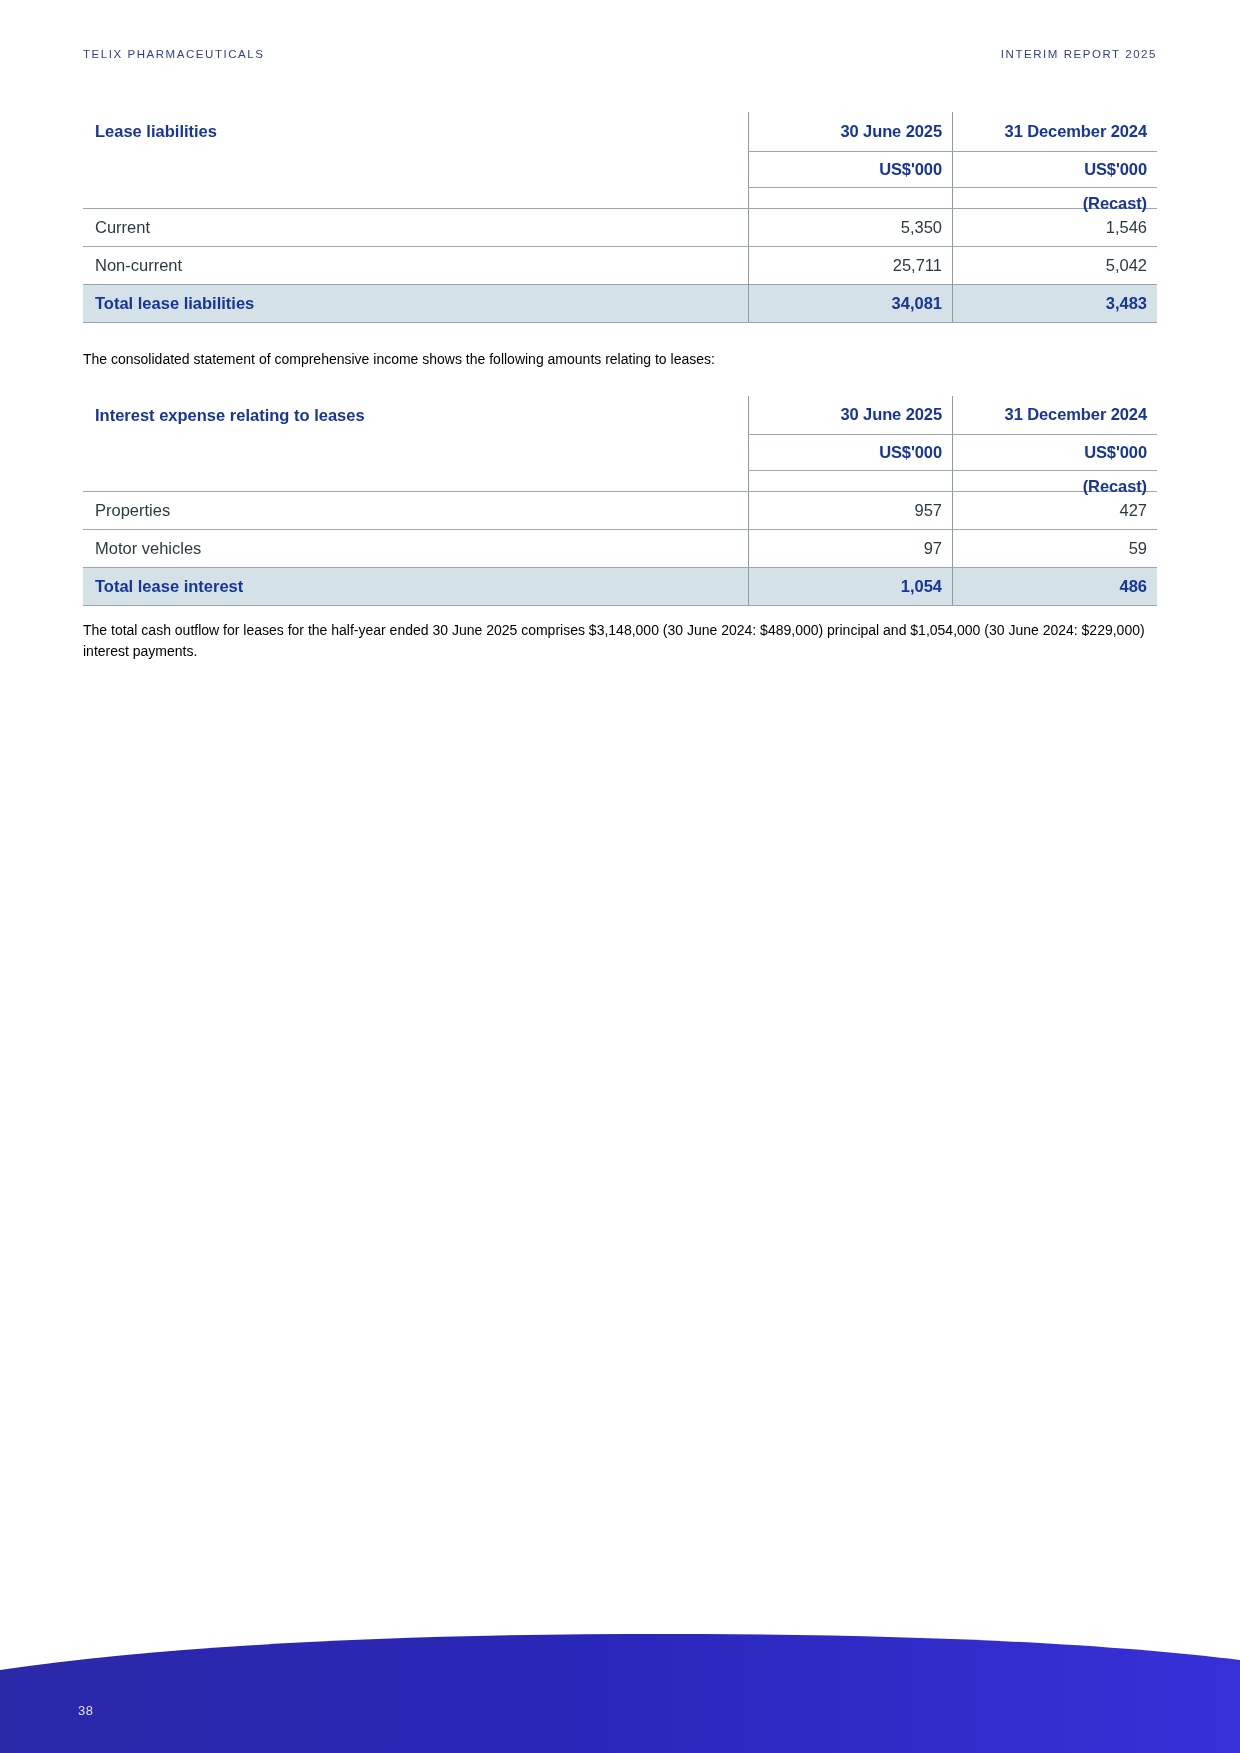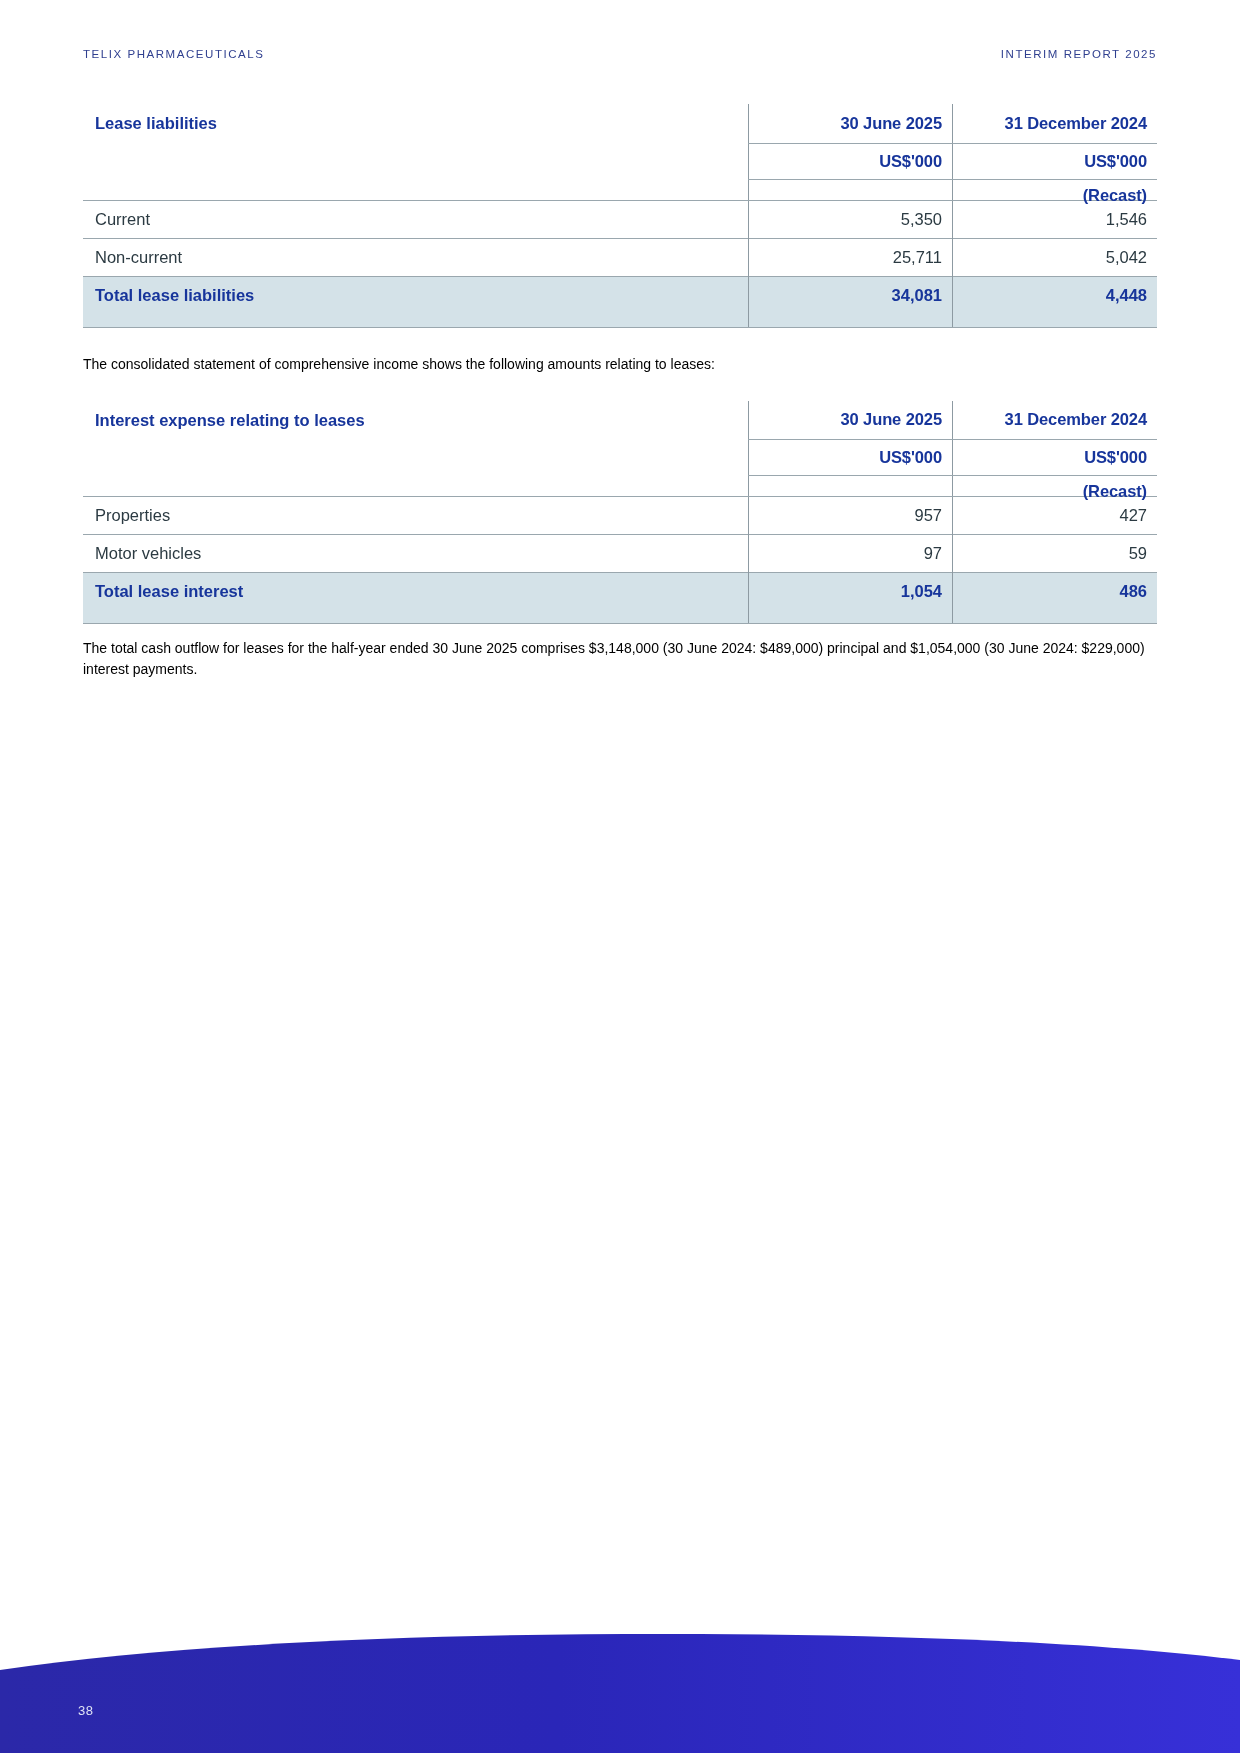--- a/index.html
+++ b/index.html
@@ -37,21 +37,21 @@
     font-size: 11.5px;
     letter-spacing: 1.55px;
     color: #2f3f8f;
     font-weight: 400;
     white-space: nowrap;
   }
 
   
   .content {
     position: absolute;
-    top: 104px;
+    top: 112px;
     left: 83px;
     width: 1074px;
   }
 
   
   table.fin {
     border-collapse: collapse;
     width: 100%;
     table-layout: fixed;
   }
@@ -118,21 +118,21 @@
   }
 
   
   .trow td {
     background: #d4e2e8;
     border-top: 1px solid #9aa7ae;
     border-bottom: 1px solid #9aa7ae;
   }
   .trow td .cell {
     padding-top: 9px;
-    padding-bottom: 22px;
+    padding-bottom: 9px;
     color: #17359b;
     font-weight: bold;
     font-size: 16.5px;
   }
 
   
   .blankrow td { border-bottom: 1px solid #9aa7ae; }
   .blankrow td .cell { height: 20px; padding-top: 6px; padding-bottom: 6px; }
   .blankrow td.lbl { border-bottom: none; }
 
@@ -242,21 +242,21 @@
         </tr>
 
         <tr class="trow">
           <td class="lbl">
             <div class="cell">Total lease liabilities</div>
           </td>
           <td class="num">
             <div class="cell">34,081</div>
           </td>
           <td class="num">
-            <div class="cell">4,448</div>
+            <div class="cell">3,483</div>
           </td>
         </tr>
       </tbody>
     </table>
 
     <p class="para para-1">The consolidated statement of comprehensive income shows the following amounts relating to leases:</p>
 
     <table class="fin">
       <colgroup>
         <col class="c-label">

